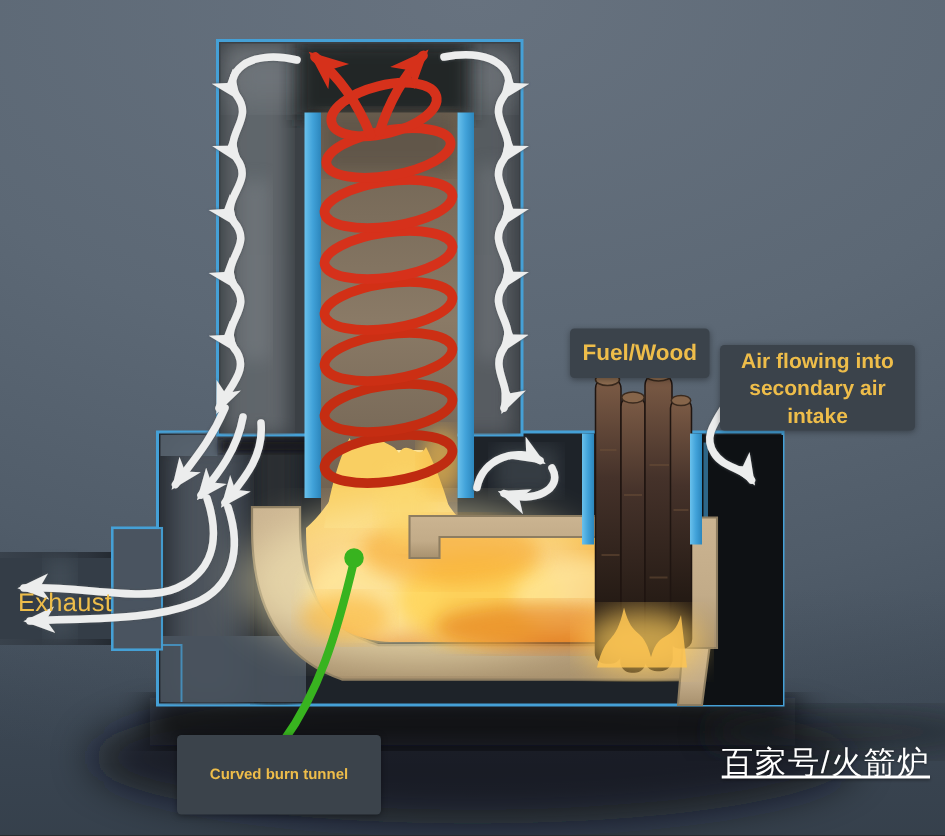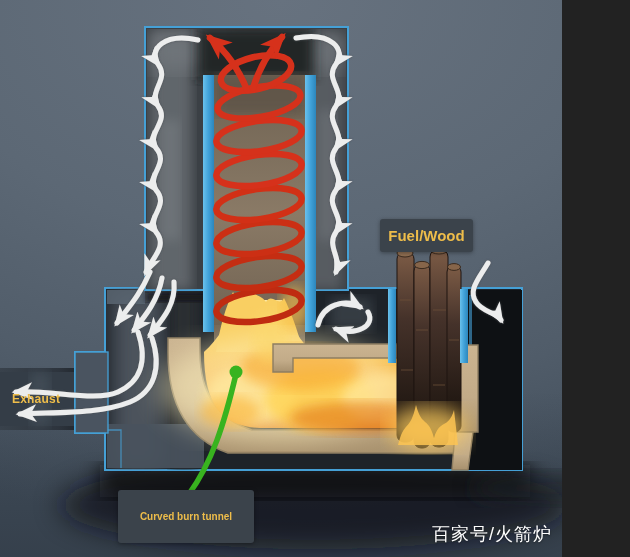--- a/index.html
+++ b/index.html
@@ -1,39 +1,39 @@
 <!DOCTYPE html>
 <html><head>
 <meta charset="utf-8">
 <style>
   html,body{margin:0;padding:0;background:#222;}
   .stage{
-    position:relative;width:562px;height:557px;overflow:hidden;
+    position:relative;width:630px;height:557px;overflow:hidden;
     font-family:"Liberation Sans",sans-serif;
     background:
       linear-gradient(180deg, rgba(0,0,0,0) 70%, rgba(20,26,34,.25) 100%),
       radial-gradient(140% 95% at 50% 0%, #67727f 0%, #5c6875 45%, #505c69 75%, #414d5a 100%);
   }
   .stage *{box-sizing:border-box;}
   svg.diagram{position:absolute;left:0;top:0;}
   .label-box{
     position:absolute;background:#3b434b;border-radius:3px;
     color:#eebd4a;font-weight:bold;text-align:center;
     display:flex;flex-direction:column;justify-content:center;
     box-shadow:0 1px 4px rgba(0,0,0,.35);
     line-height:1.32;
   }
   .label-box span{display:block;}
   .exhaust-label{
     position:absolute;left:12px;top:392px;color:#eebd4a;
-    font-weight:bold;font-size:12px;letter-spacing:.2px;
+    font-weight:normal;font-size:17px;letter-spacing:.2px;
   }
   .watermark{
-    position:absolute;right:10px;top:522px;color:#ffffff;
-    font-size:18px;letter-spacing:1px;text-shadow:0 1px 2px rgba(0,0,0,.4);
+    position:absolute;right:10px;top:494px;color:#ffffff;
+    font-size:21px;letter-spacing:1px;text-shadow:0 1px 2px rgba(0,0,0,.4);text-decoration:underline;
   }
   .fuel-box{left:380px;top:219px;width:93px;height:33px;font-size:15px;}
   .air-box{left:480px;top:230px;width:130px;height:57px;font-size:14px;}
   .tunnel-box{left:118px;top:490px;width:136px;height:53px;font-size:10px;}
 </style>
 </head>
 <body>
 
 <div class="stage">
 
@@ -225,20 +225,24 @@
     <path d="M236,374 C224,425 212,462 189,494" fill="none" stroke="#38b31f" stroke-width="5.5" stroke-linecap="round"></path>
     <circle cx="236" cy="372" r="6.5" fill="#38b31f"></circle>
     <circle cx="188" cy="496" r="4.5" fill="#38b31f"></circle>
   </g>
 </svg>
 
 <div class="label-box fuel-box">
   <span>Fuel/Wood</span>
 </div>
 
+<div class="label-box air-box">
+  <span>Air flowing into</span>
+  <span>secondary air intake</span>
+</div>
 
 <div class="exhaust-label">
   <span>Exhaust</span>
 </div>
 
 <div class="label-box tunnel-box">
   <span>Curved burn tunnel</span>
 </div>
 
 <div class="watermark">百家号/火箭炉</div>

